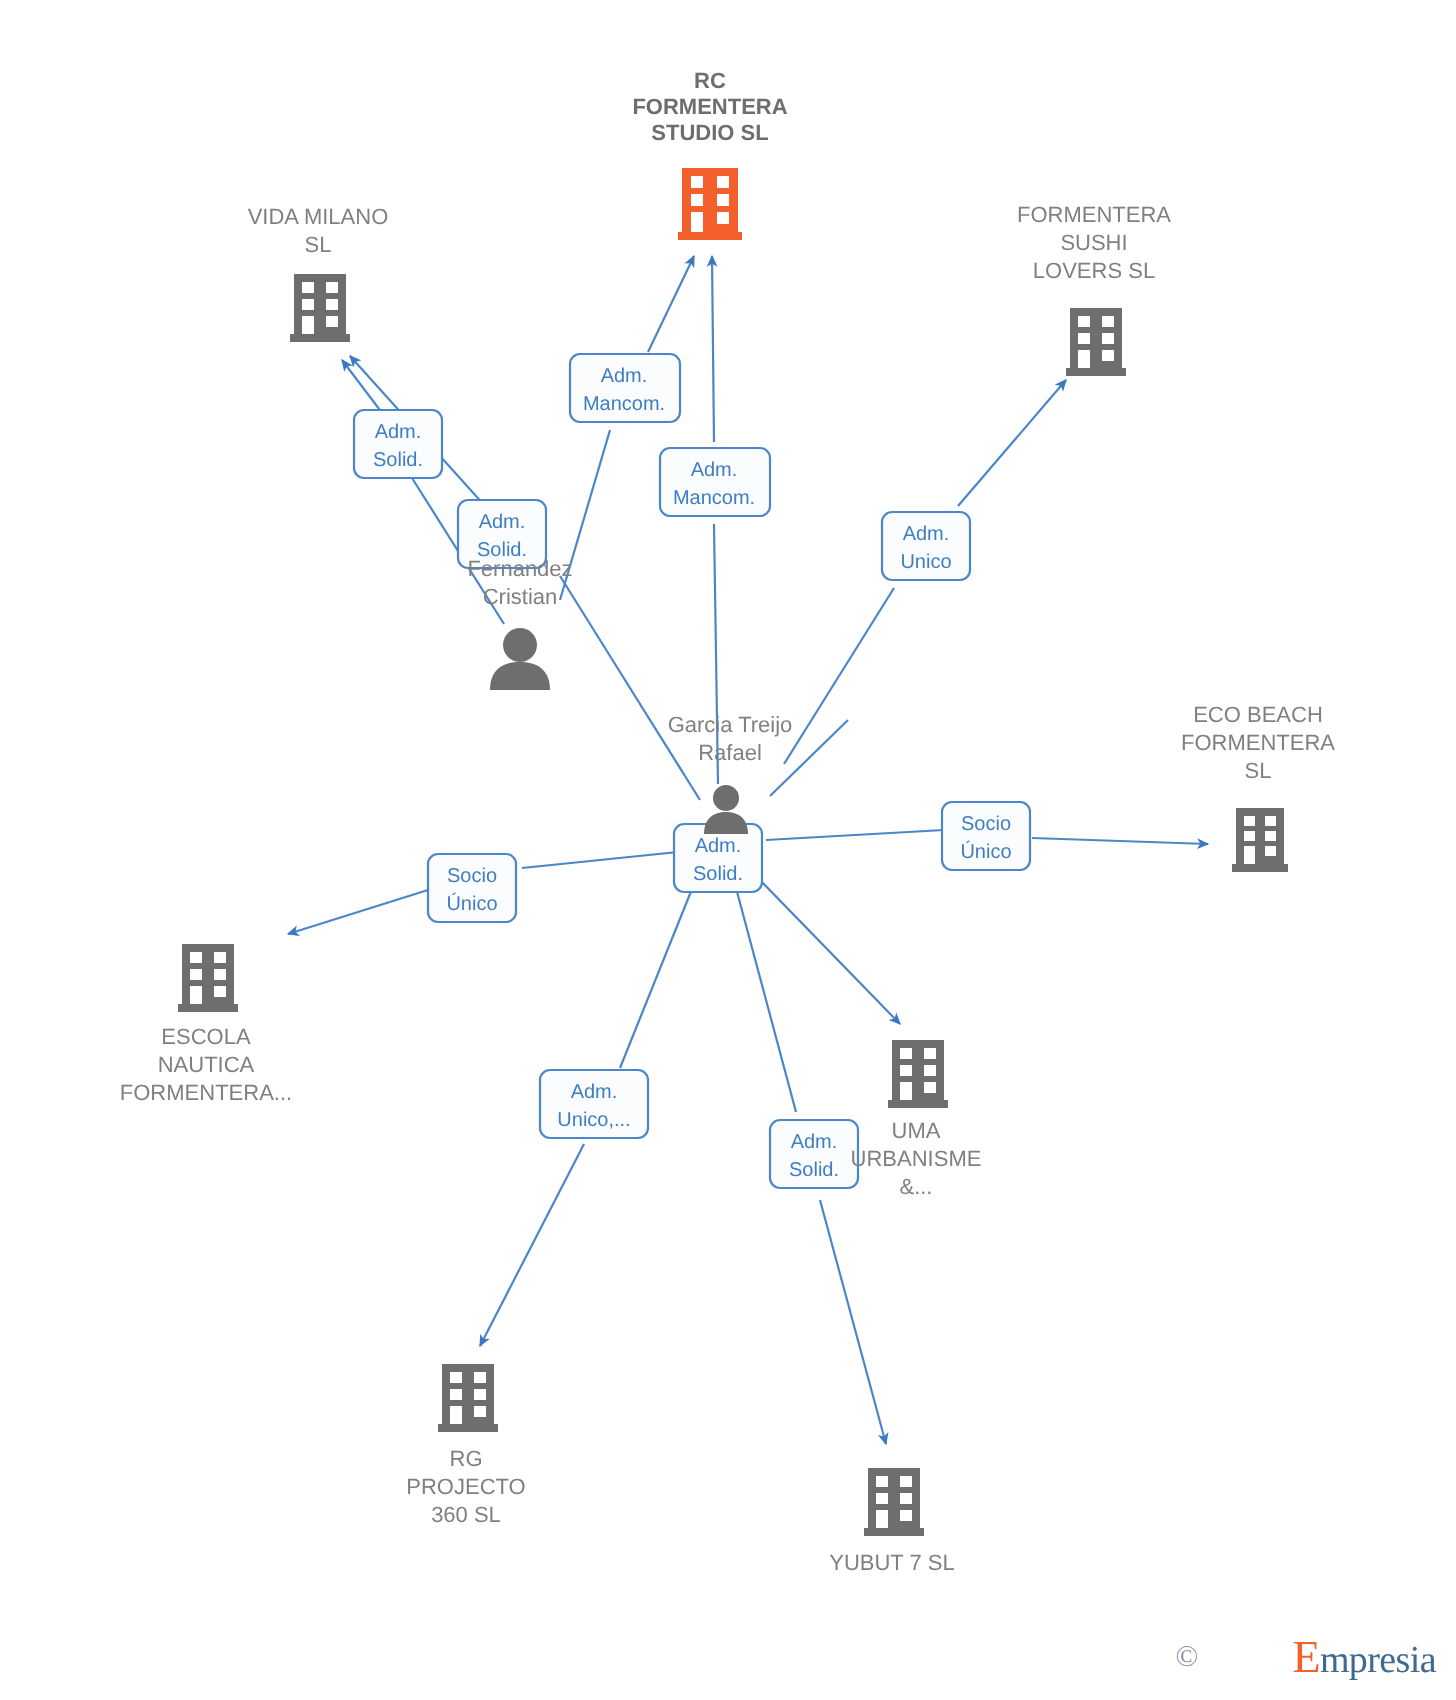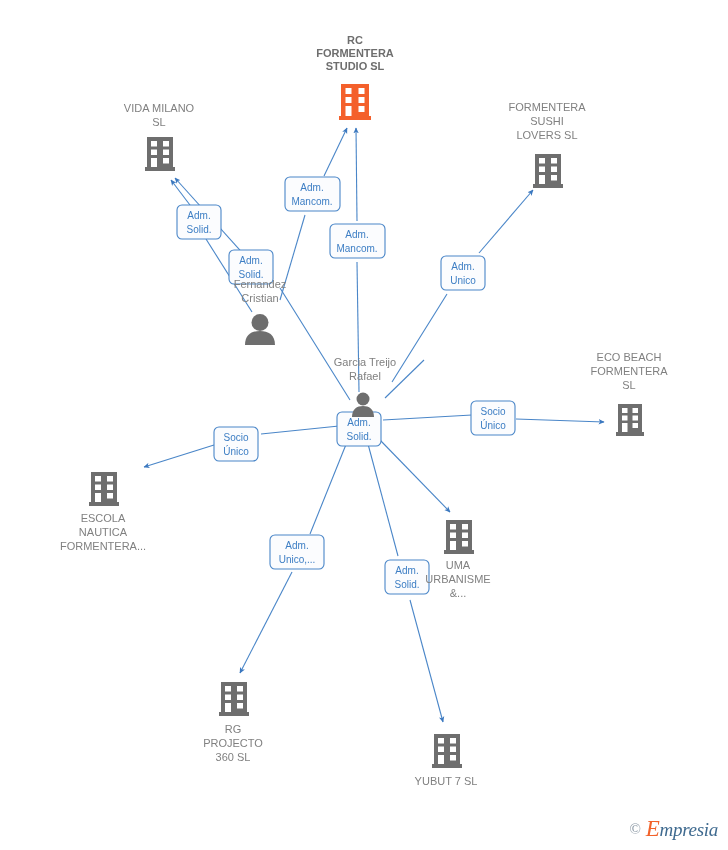--- a/index.html
+++ b/index.html
@@ -57,22 +57,22 @@
   }
   .wm-c {
     font-size: 15px;
     color: #8d9aa6;
     font-family: "Liberation Serif", serif;
   }
   .wm-word {
     font-size: 19px;
     color: #3f6a8f;
     font-family: "Liberation Serif", serif;
-    font-style: italic;
     letter-spacing: -0.3px;
+    margin-left: 42px;
   }
   .wm-word .lead {
     color: #f2622a;
     font-size: 23px;
   }
 </style>
 </head>
 <body>
 
 <svg id="graph-canvas" viewBox="0 0 728 850">

